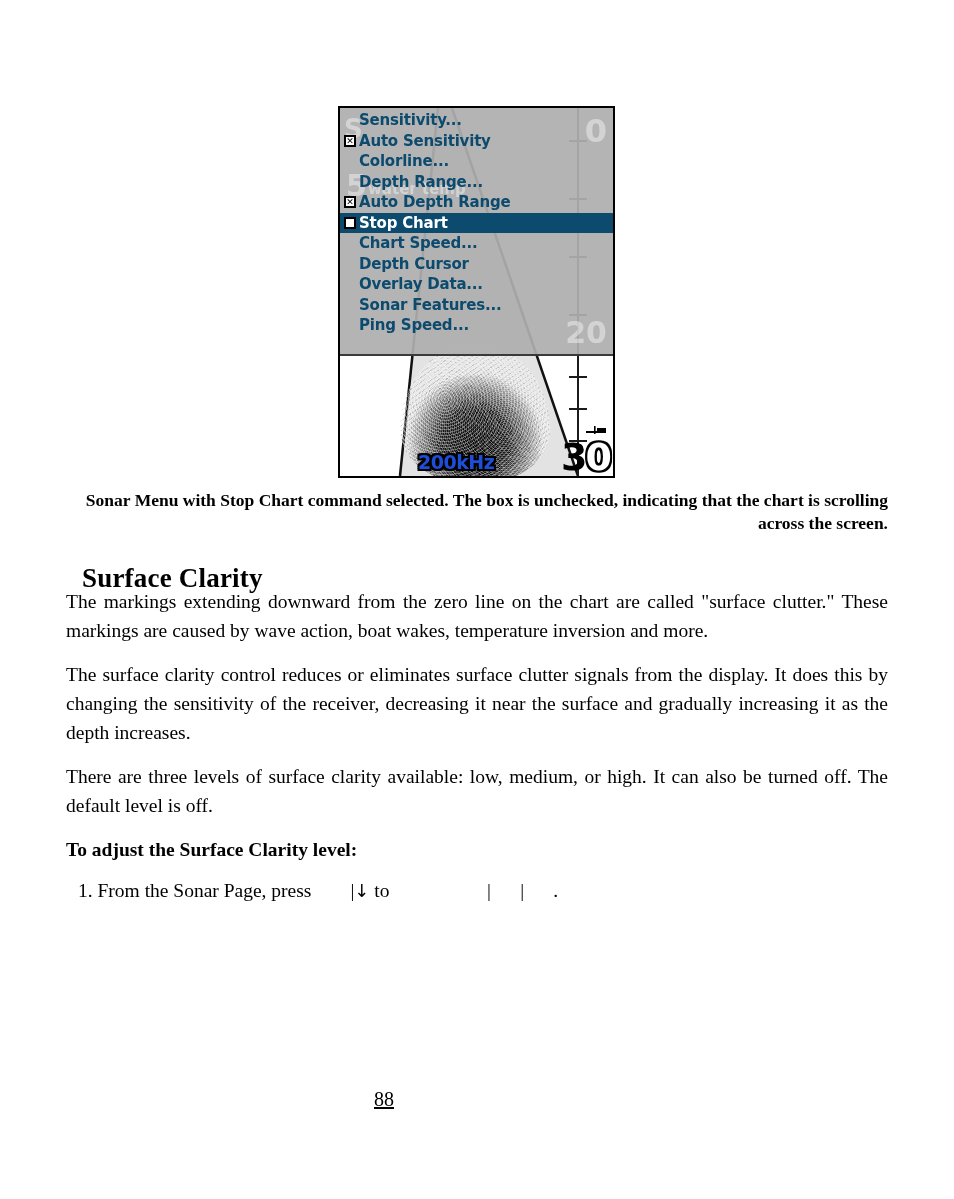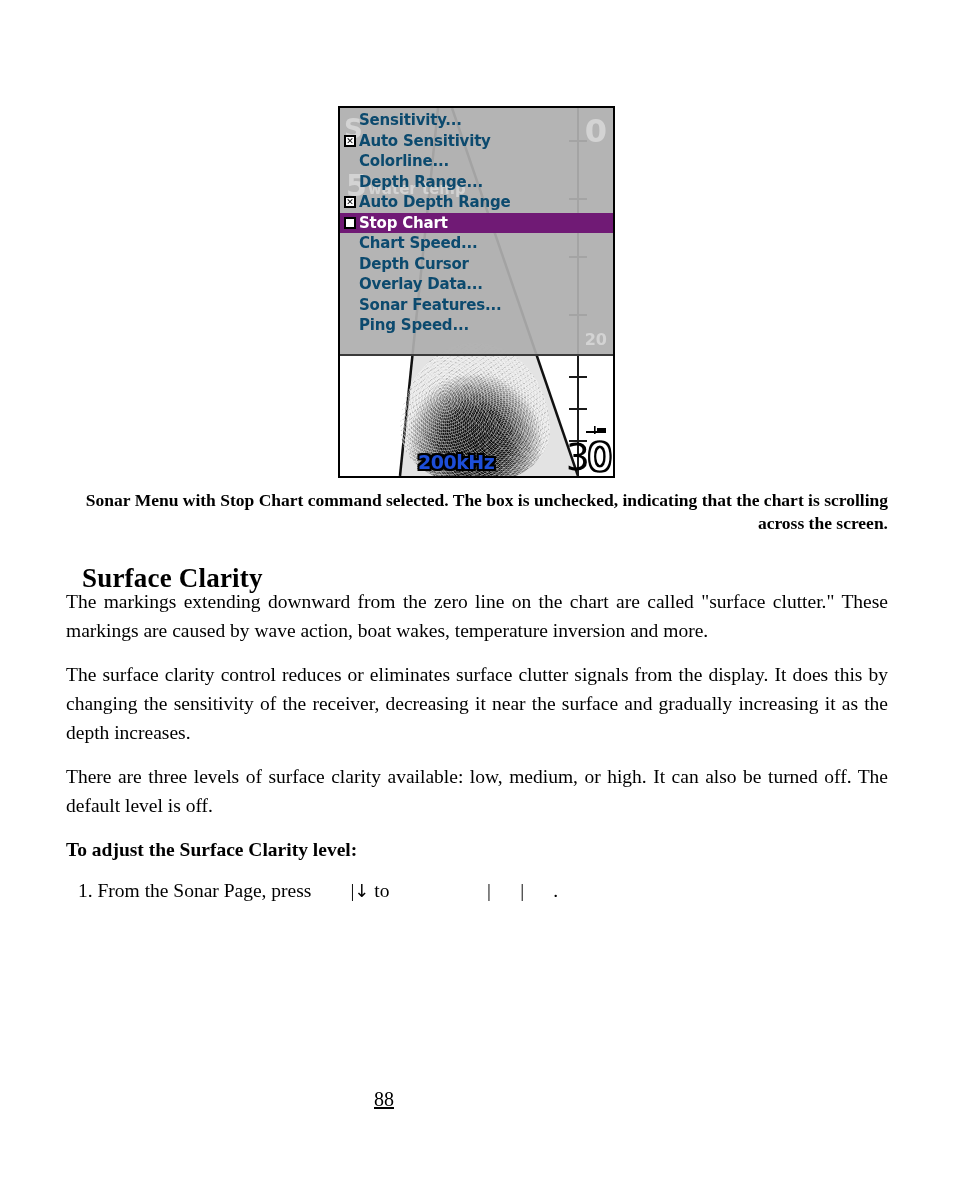--- a/index.html
+++ b/index.html
@@ -112,21 +112,21 @@
     text-shadow:
       -2px -2px 0 #000, 2px -2px 0 #000, -2px 2px 0 #000, 2px 2px 0 #000,
       0 -2px 0 #000, 0 2px 0 #000, -2px 0 0 #000, 2px 0 0 #000;
   }
   
   .depth-readout {
     position: absolute;
     right: 3px;
     bottom: 0px;
     font-family: "DejaVu Sans", sans-serif;
-    font-weight: normal;
+    font-weight: bold;
     font-size: 38px;
     line-height: 38px;
     letter-spacing: -2px;
     color: #000000;
   }
   .depth-readout .d-last {
     color: #ffffff;
     text-shadow:
       -2px -2px 0 #000, 2px -2px 0 #000, -2px 2px 0 #000, 2px 2px 0 #000,
       0 -2px 0 #000, 0 2px 0 #000, -2px 0 0 #000, 2px 0 0 #000;
@@ -141,21 +141,21 @@
 
   
   .ghost {
     position: absolute;
     font-family: "DejaVu Sans", sans-serif;
     font-weight: bold;
     color: rgba(255,255,255,0.42);
     pointer-events: none;
   }
   .ghost-zero   { right: 6px;  top: 4px;   font-size: 32px; }
-  .ghost-twenty { right: 6px;  top: 222px; font-size: 16px; }
+  .ghost-twenty { right: 6px;  top: 207px; font-size: 30px; }
   .ghost-five   { left: 6px;   top: 60px;  font-size: 30px; }
   .ghost-surf   { left: 4px;   top: 6px;   font-size: 26px; }
   .ghost-temp   { left: 28px;  top: 72px;  font-size: 15px; font-weight:bold; }
 
   
   .sonar-menu {
     position: absolute;
     left: 0;
     top: 0;
     width: 100%;
@@ -173,21 +173,21 @@
     display: flex;
     align-items: center;
     padding-left: 4px;
     font-size: 15px;
     font-weight: bold;
     letter-spacing: -0.2px;
     color: #0c4a6e;
     white-space: nowrap;
   }
   .menu-item.selected {
-    background: #701a75;
+    background: #0c4a6e;
     color: #ffffff;
   }
   .mi-checkbox {
     width: 12px;
     height: 12px;
     box-sizing: border-box;
     border: 2px solid #000;
     background: #ffffff;
     margin-right: 3px;
     flex: 0 0 auto;

